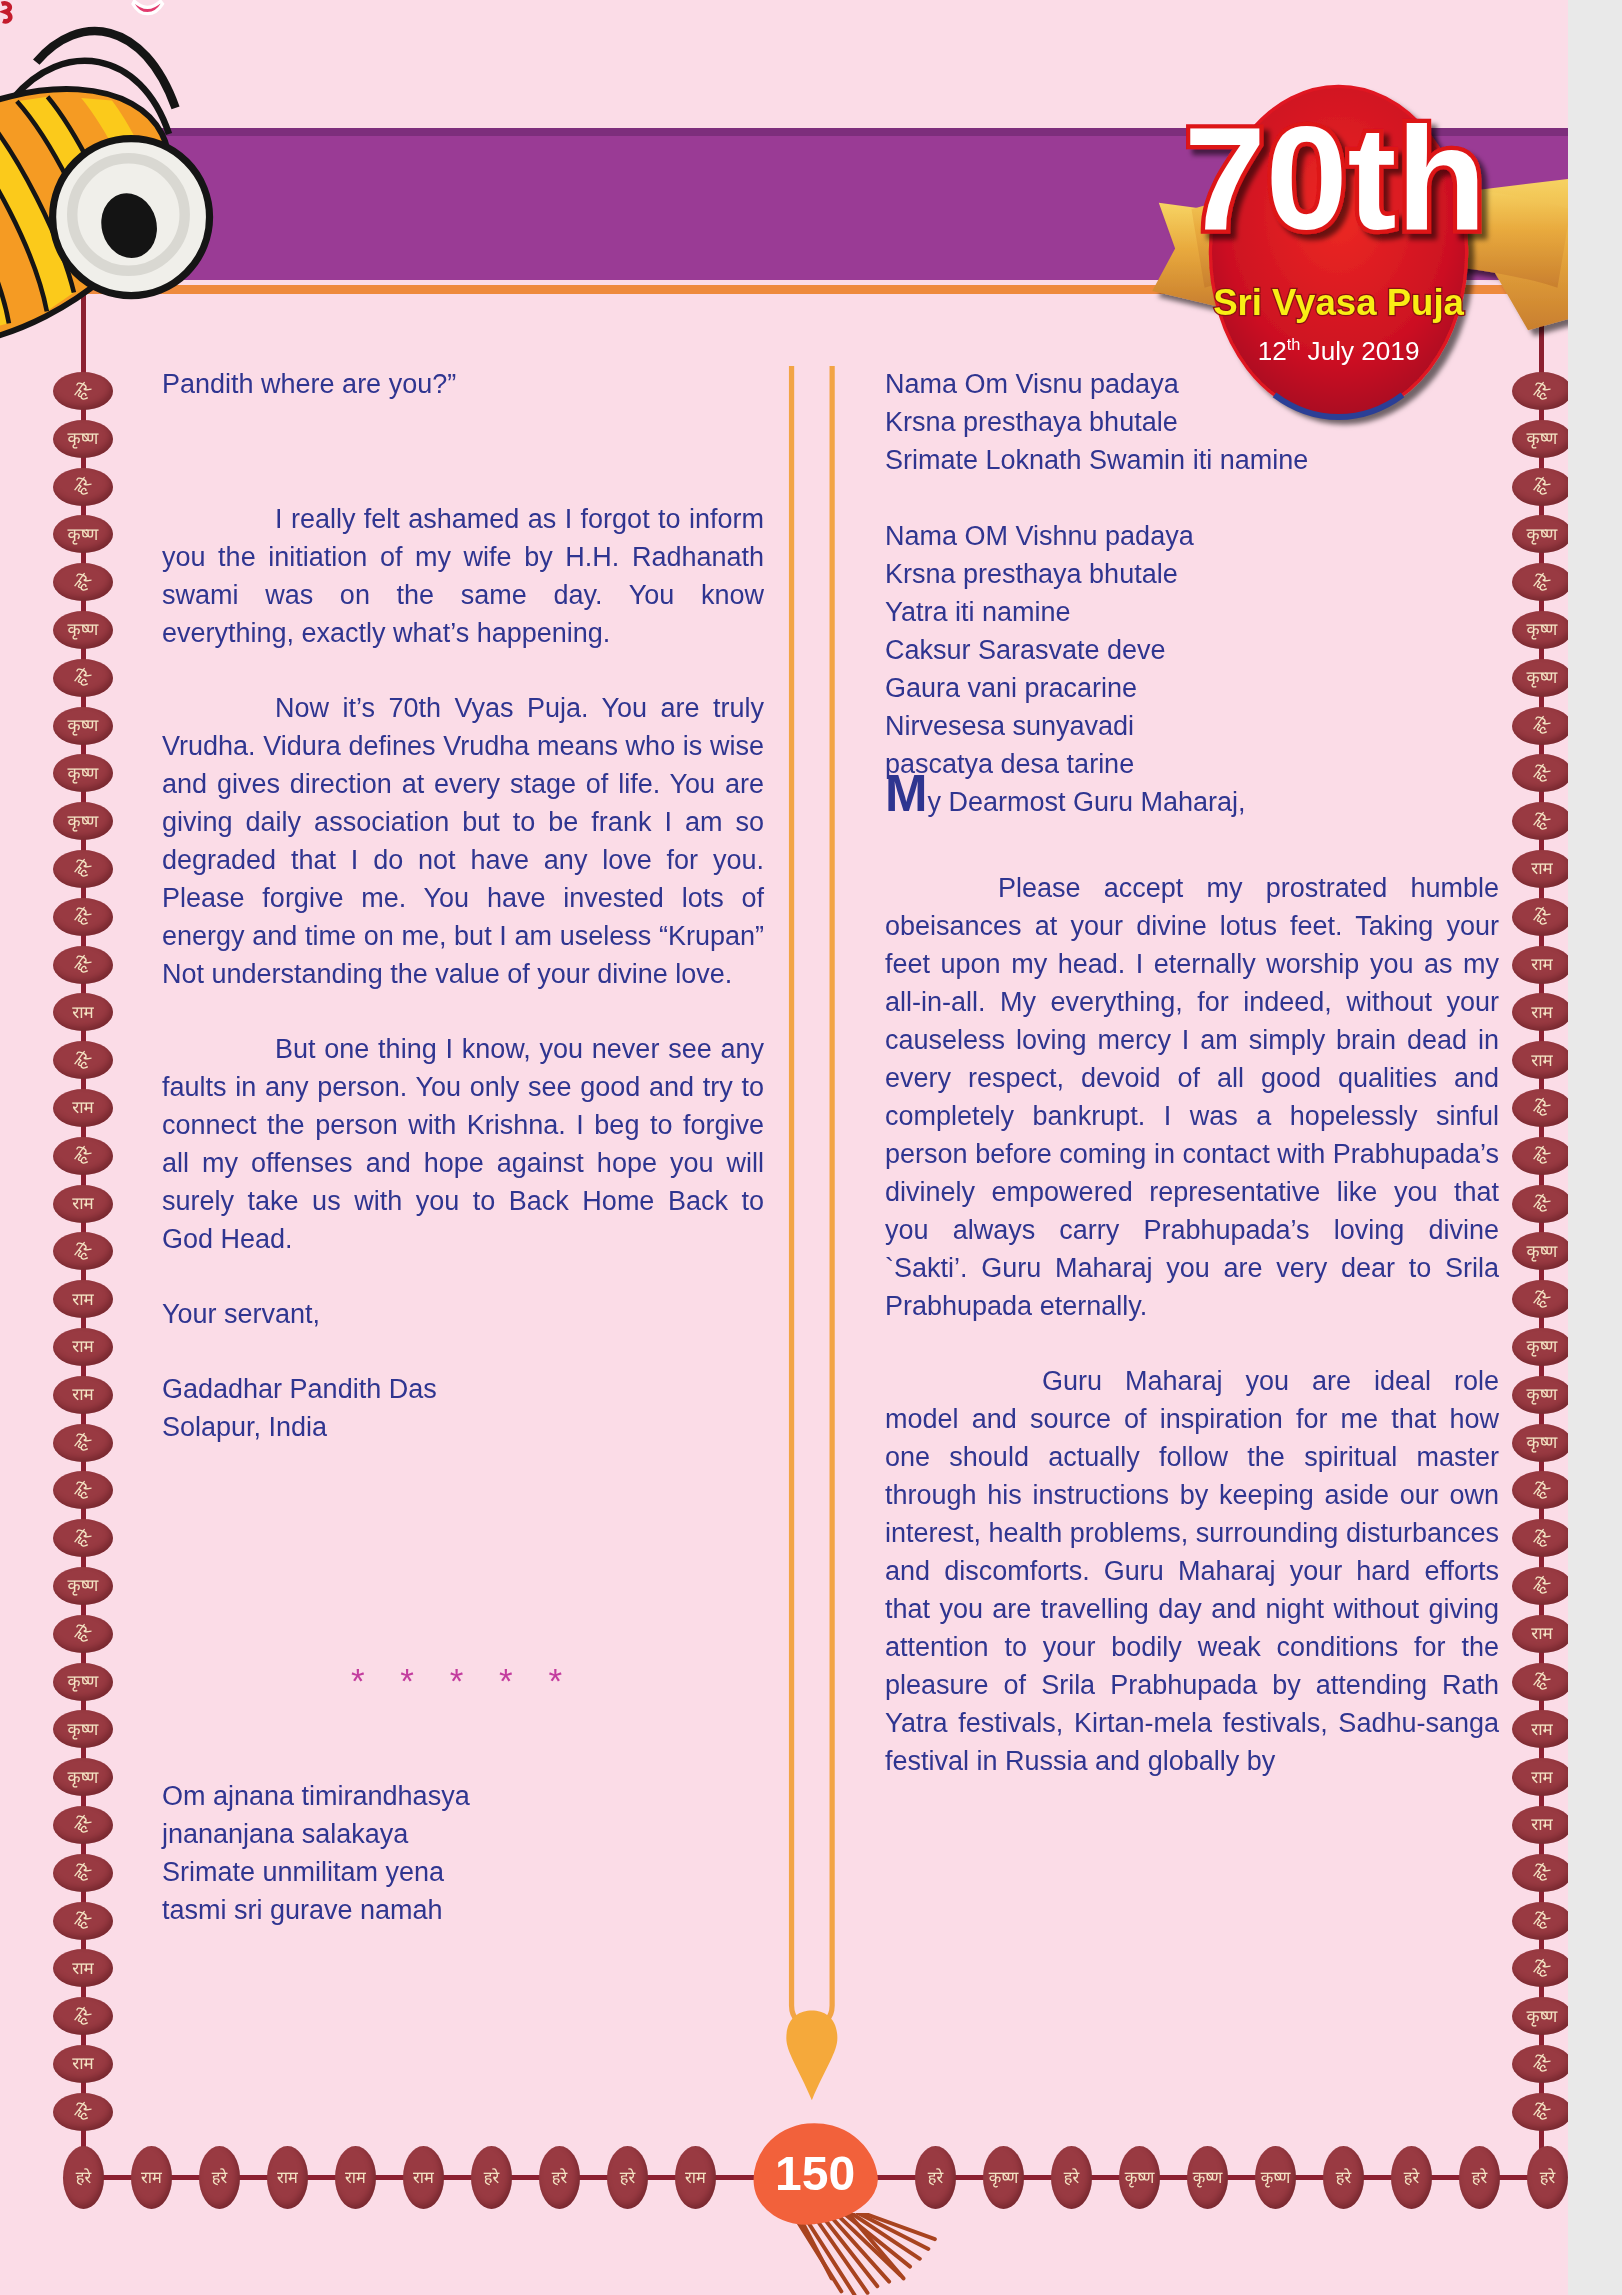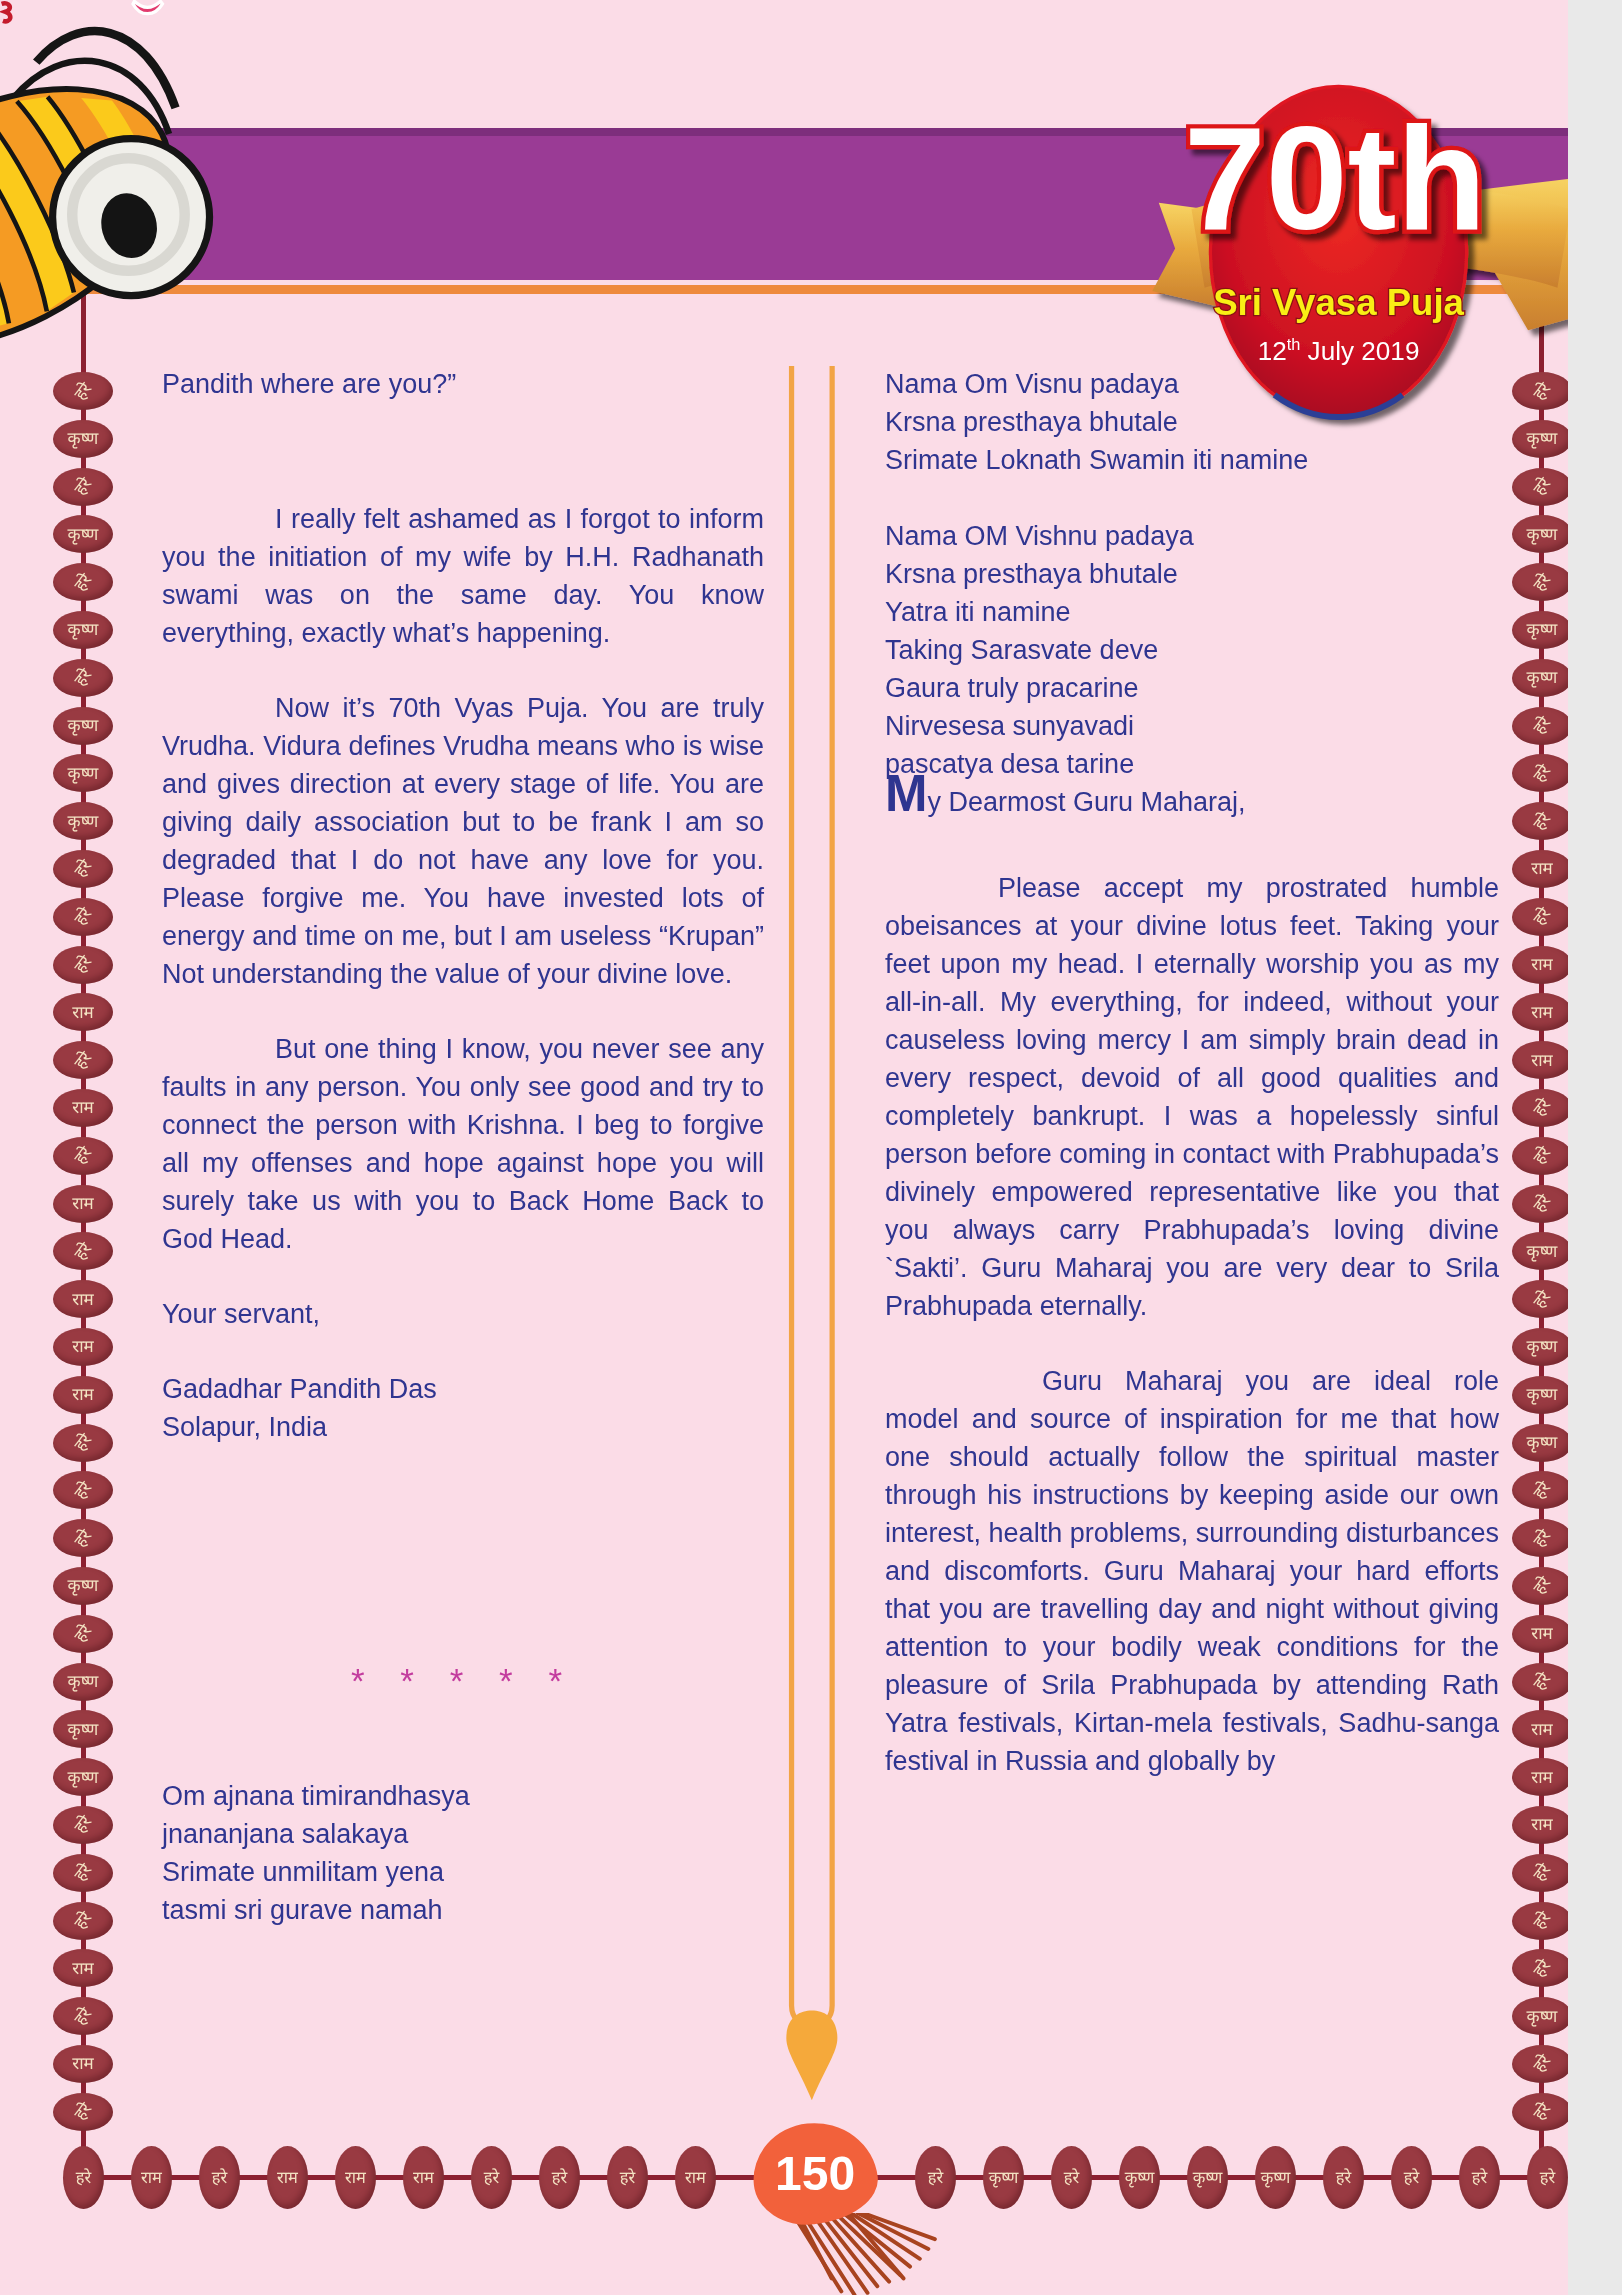--- a/index.html
+++ b/index.html
@@ -561,22 +561,22 @@
 
     <p data-label="Nama Om Visnu padaya">Nama Om Visnu padaya</p>
         <p data-label="Krsna presthaya bhutale">Krsna presthaya bhutale</p>
         <p data-label="Srimate Loknath Swamin iti namine">Srimate Loknath Swamin iti namine</p>
       </div>
     <div class="verse v2">
 
     <p data-label="Nama OM Vishnu padaya">Nama OM Vishnu padaya</p>
         <p data-label="Krsna presthaya bhutale">Krsna presthaya bhutale</p>
         <p data-label="Swamin iti namine">Yatra iti namine</p>
-        <p data-label="Namaste Sarasvate deve">Taking Sarasvate deve</p>
-        <p data-label="Gaura vani pracarine">Gaura truly pracarine</p>
+        <p data-label="Namaste Sarasvate deve">Caksur Sarasvate deve</p>
+        <p data-label="Gaura vani pracarine">Gaura vani pracarine</p>
         <p data-label="Nirvesesa sunyavadi">Nirvesesa sunyavadi</p>
         <p data-label="pascatya desa tarine">pascatya desa tarine</p>
       </div>
     <p class="salutation"><span class="initial">M</span><span>y Dearmost Guru Maharaj,</span></p>
     <p class="rc-para">Please accept my prostrated humble obeisances at your divine lotus feet.  Taking your feet upon my head. I eternally worship you as my all-in-all.  My everything, for indeed, without your causeless loving mercy I am simply brain dead in every respect, devoid of all good qualities and completely bankrupt.  I was a hopelessly sinful person before coming in contact with Prabhupada’s divinely empowered representative like you that you always carry Prabhupada’s loving divine `Sakti’.  Guru Maharaj you are very dear to Srila Prabhupada eternally.</p>
     <p class="rc-para2">Guru Maharaj you are ideal role model and source of inspiration for me that how one should actually follow the spiritual master through his instructions by keeping aside our own interest, health problems, surrounding disturbances and discomforts. Guru Maharaj your hard efforts that you are travelling day and night without giving attention to your bodily weak conditions for the pleasure of Srila Prabhupada by attending Rath Yatra festivals, Kirtan-mela festivals, Sadhu-sanga festival in Russia and globally by</p>
   </div>
 
   <div class="page-blob">
     <span class="page-number">150</span>

